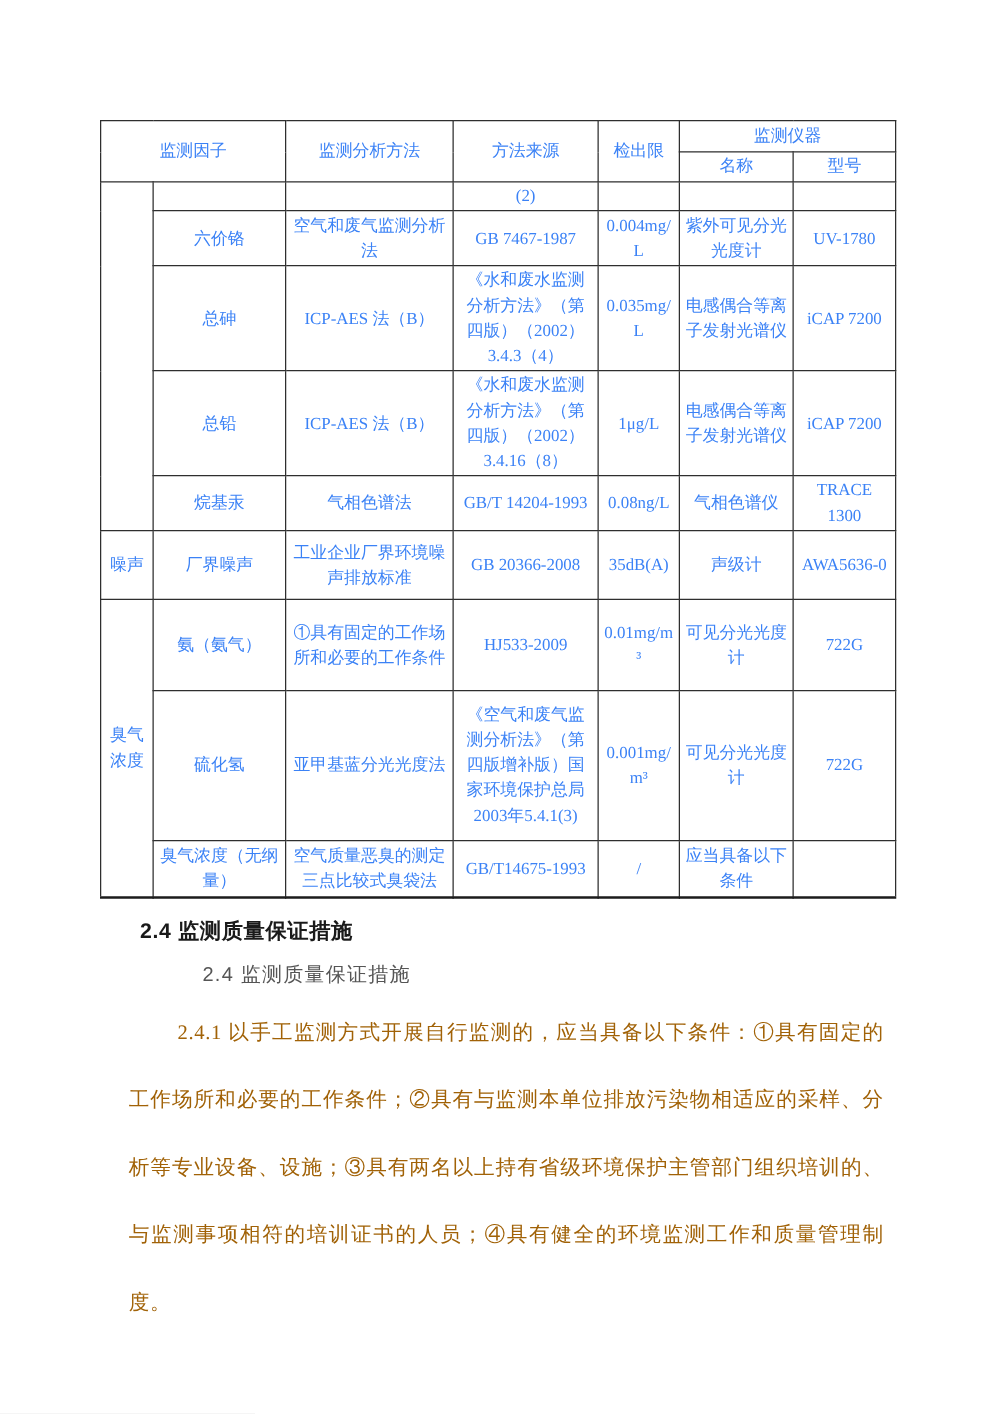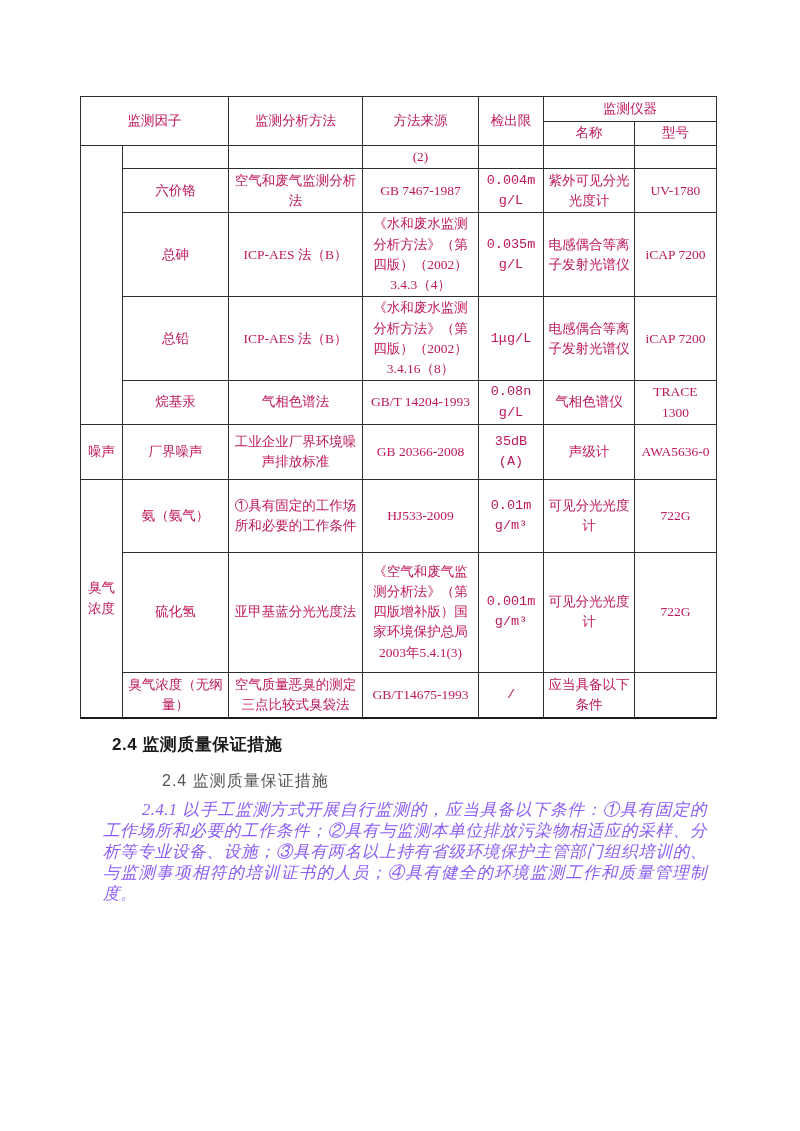--- a/index.html
+++ b/index.html
@@ -14,32 +14,32 @@
   }
   
   table.mon{
     position:absolute;
     left:80px;top:96px;
     width:636px;
     border-collapse:collapse;
     table-layout:fixed;
     font-size:13.5px;
     line-height:1.5;
-    color:#be185d;
+    color:#3b82f6;
   }
   table.mon th, table.mon td{
     border:1px solid #2e2e2e;
     text-align:center;
     vertical-align:middle;
     padding:1px 4px;
     font-weight:normal;
     overflow-wrap:break-word;
   }
   table.mon{border:1.5px solid #222;border-bottom:2.5px solid #1c1c1c;}
-  td.c-limit{word-break:break-all;padding:1px 2px;font-family:Liberation Mono, monospace;}
+  td.c-limit{word-break:break-all;padding:1px 2px;}
   td.c-source{padding:1px 3px;}
   tr.rh-a{height:25px} tr.rh-b{height:24px}
   tr.r0{height:20px} tr.r1{height:44px} tr.r2{height:80px}
   tr.r3{height:75px} tr.r4{height:35px} tr.r5{height:55px}
   tr.r6{height:73px} tr.r7{height:120px} tr.r8{height:46px}
   
   .sect{
     position:absolute;
     left:103px;top:733px;
     width:604px;
@@ -57,26 +57,25 @@
     font-family:"Liberation Sans","DejaVu Sans",sans-serif;
     font-size:16px;
     color:#555555;
     line-height:37px;
     text-indent:59px;
     letter-spacing:1px;
   }
   p.p-body{
     margin:0;
     font-size:16.5px;
-    line-height:21px;
-    color:#8b5cf6;
+    line-height:54px;
+    color:#a16207;
     text-align:justify;
     text-indent:39px;
     letter-spacing:0.5px;
-    font-style:italic;
   }
 </style>
 </head>
 <body>
 
 <div class="page">
 
   <table class="mon">
     <colgroup>
       <col style="width:42px">

